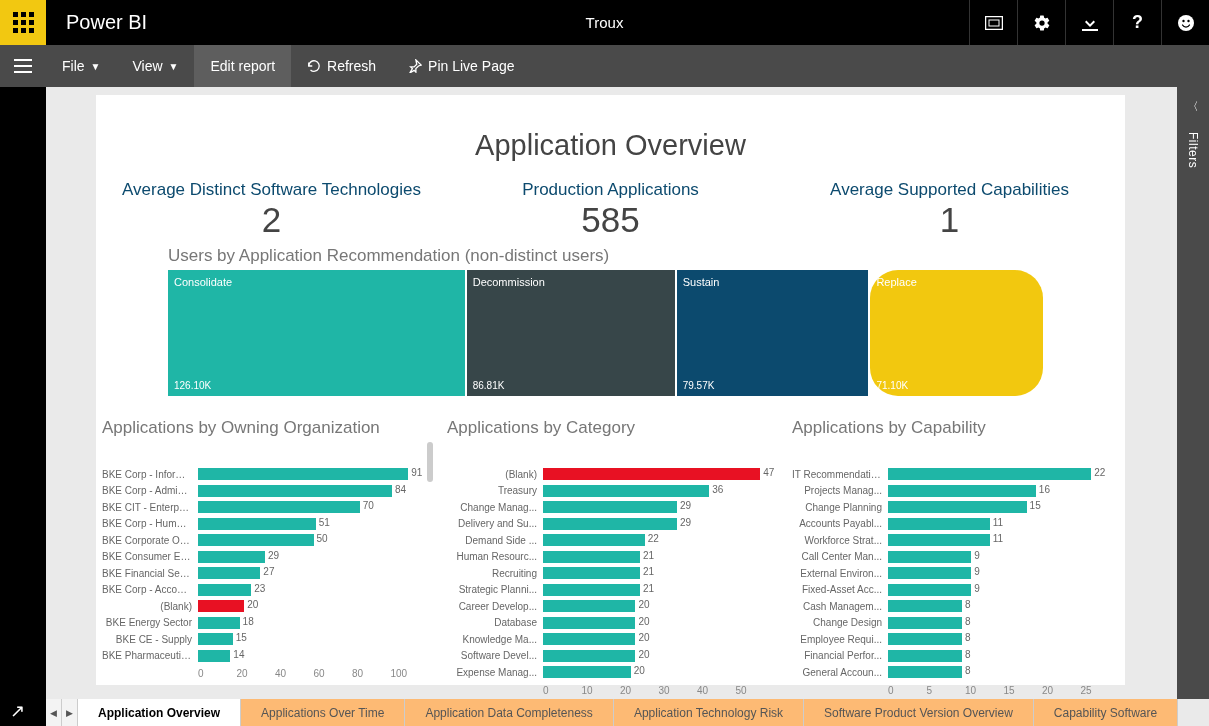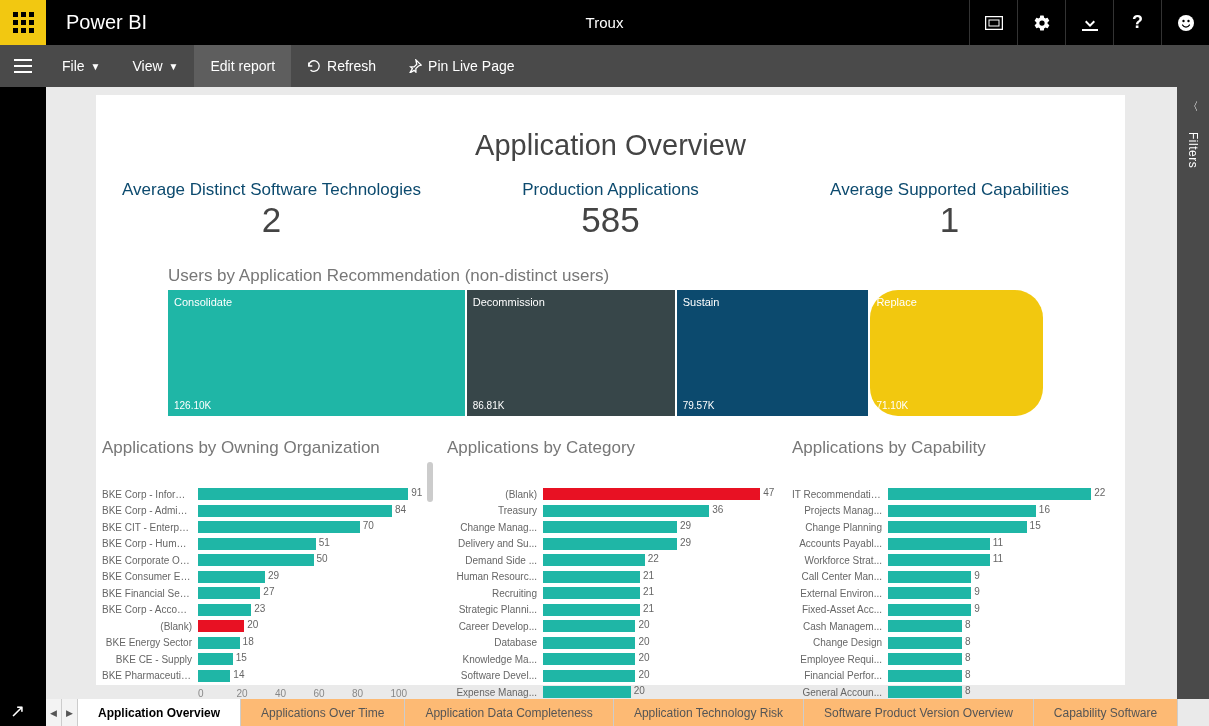--- a/index.html
+++ b/index.html
@@ -42,21 +42,21 @@
 
 
 .rtitle { text-align:center; font-size:29px; font-weight:400; color:#444; padding-top:34px; }
 .kpis { display:flex; justify-content:space-between; padding:18px 6px 0 6px; }
 .kpi { flex:1; text-align:center; }
 .kpi .klab { font-size:17px; color:#0c4a6e; font-weight:400;text-align:center; }
 .kpi .kval { font-size:35px; color:#444; font-weight:400; }
 
 .sect-title { font-size:17px; color:#777; font-weight:400; }
 
-.treemap-wrap { padding:6px 82px 0 72px;margin-top:20px; }
+.treemap-wrap { padding:6px 82px 0 72px; }
 .treemap { display:flex; height:126px; margin-top:4px; }
 .tmcell { position:relative; color:#fff; font-size:11px; padding:6px; margin-right:2px; }
 .tmcell:last-child{margin-right:0;border-radius:28px;}
 .tmcell .tmval { position:absolute; left:6px; bottom:5px; font-size:10px; }
 
 .barcharts { display:flex; padding:22px 6px 0 6px; gap:18px; }
 .chart { flex:1; position:relative; }
 .chart .sect-title { margin-bottom:6px; }
 .bars { position:relative;margin-top:28px; }
 .barrow { display:flex; align-items:center; height:16.5px; font-size:10px; color:#666; }

